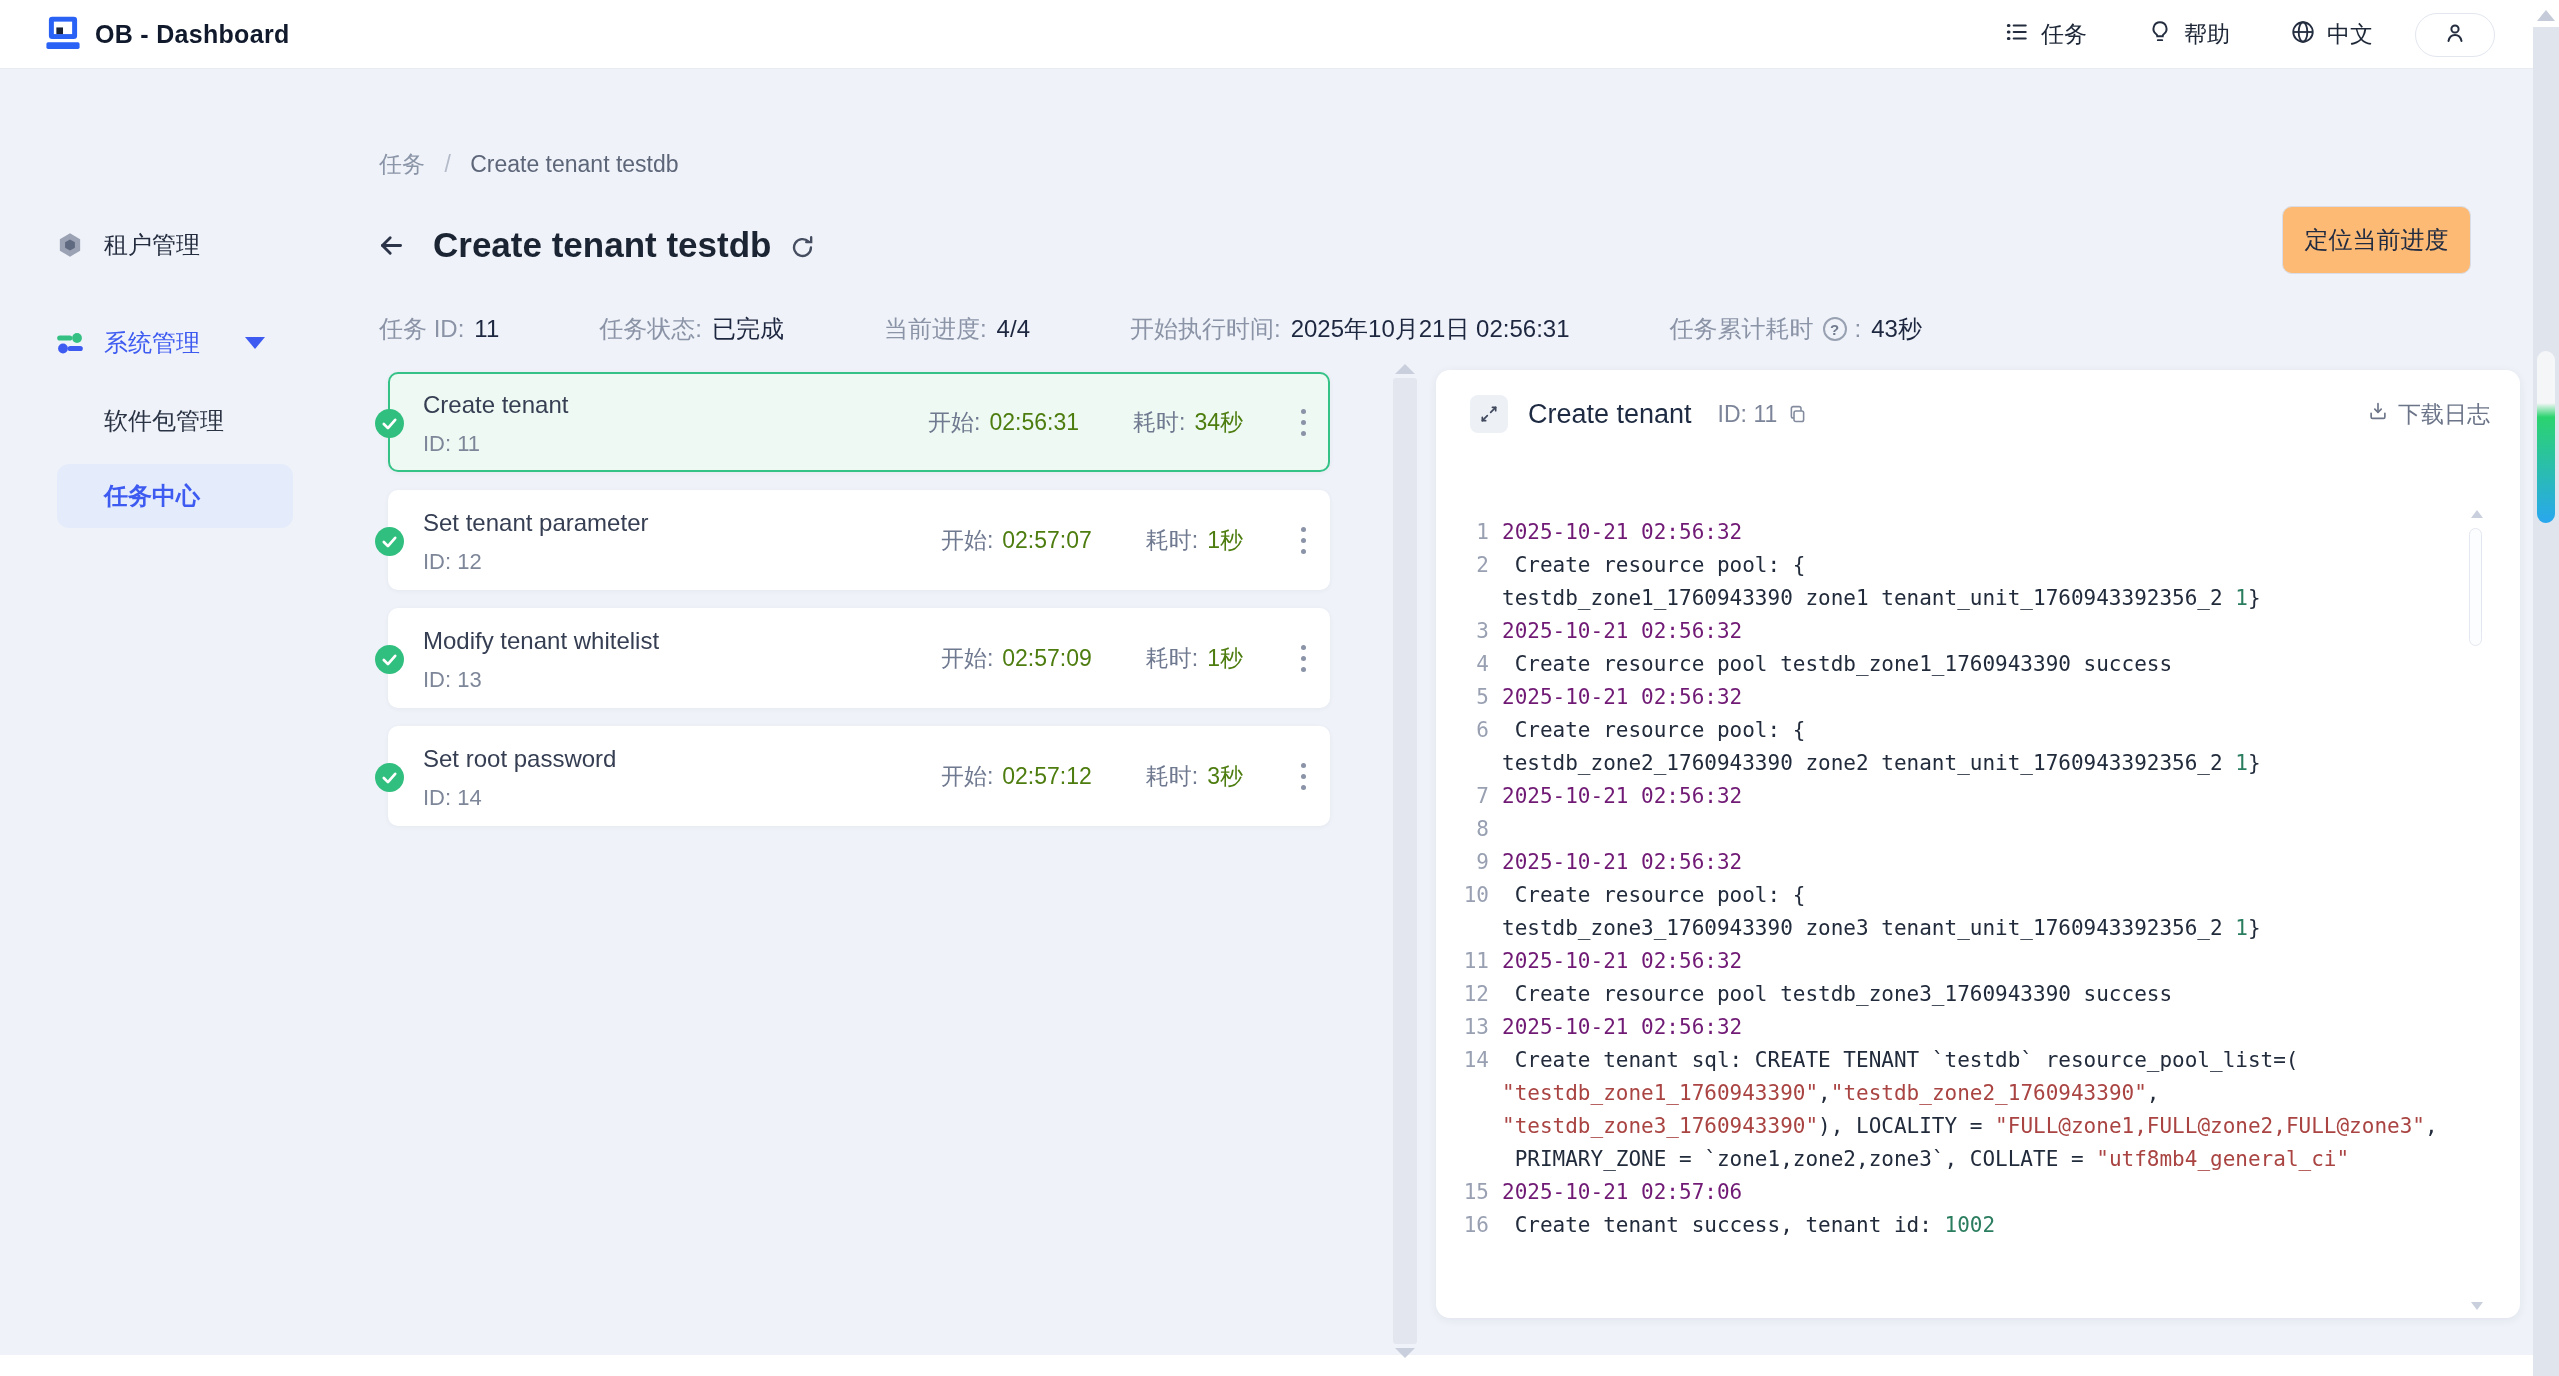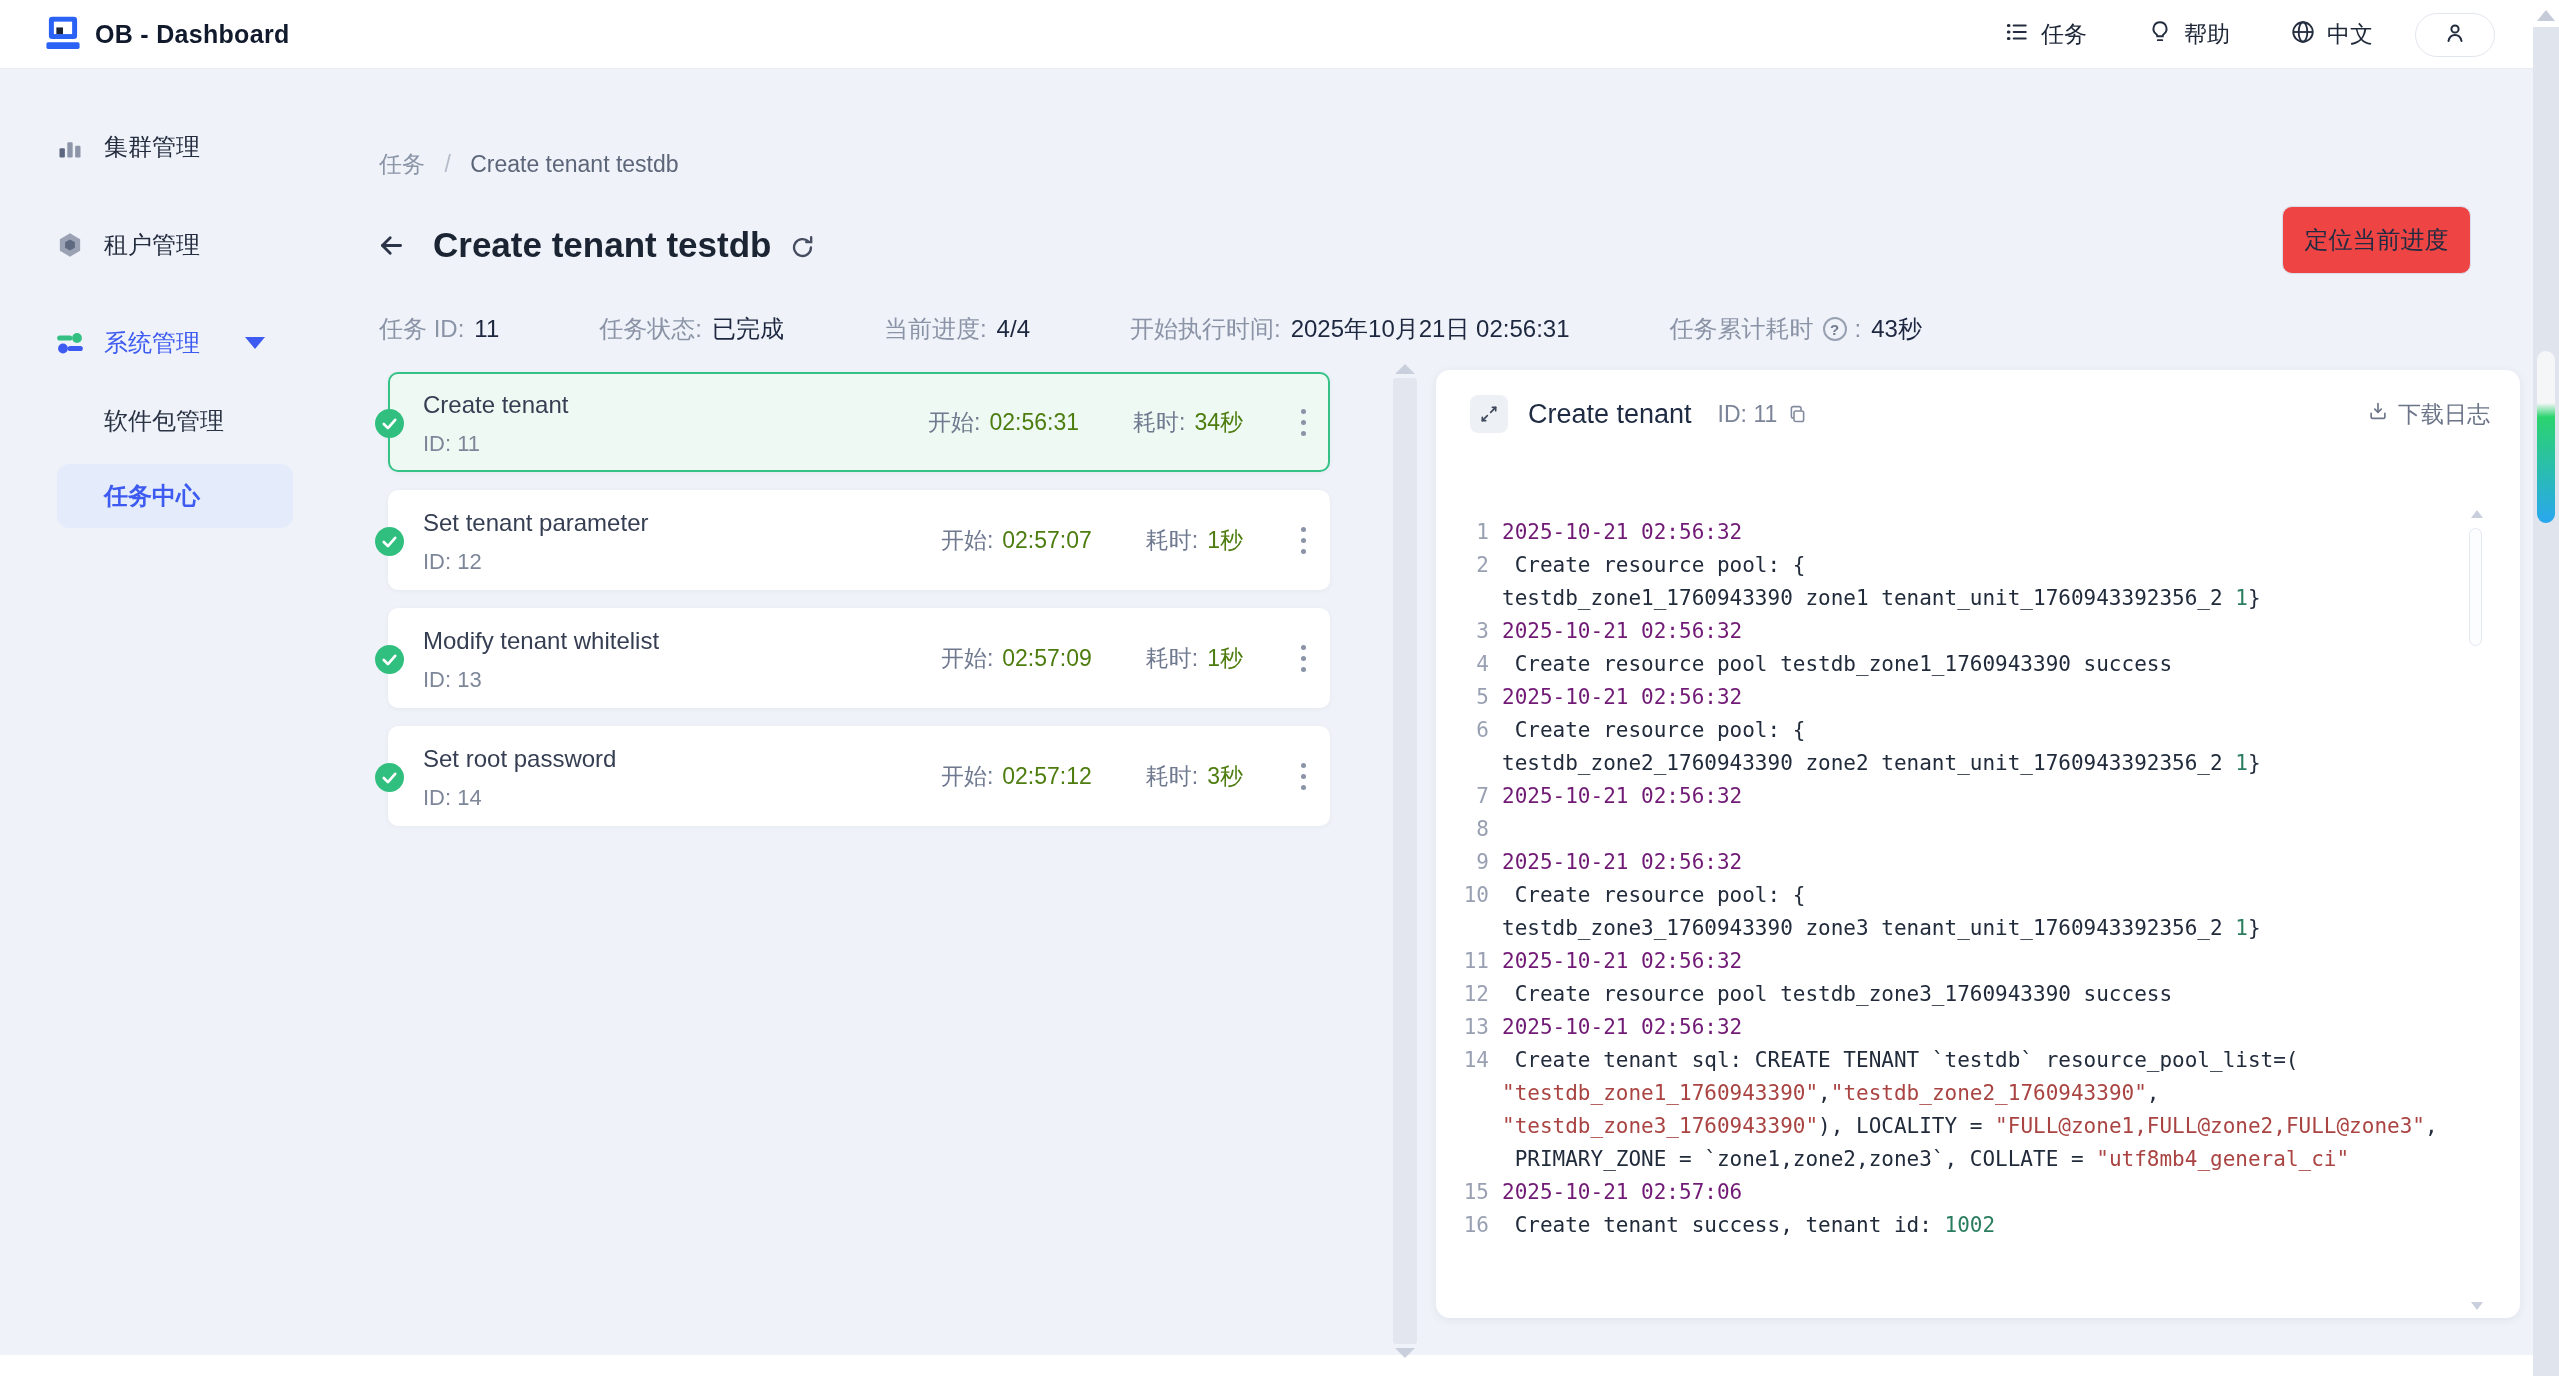--- a/index.html
+++ b/index.html
@@ -31,21 +31,21 @@
   .sub-sel-box .sub-label { margin-left:47px; font-size:24px; font-weight:700; color:#3d5af1; }
 
   
   #breadcrumb { position:absolute; left:379px; top:149px; font-size:23px; color:#8b95a8; }
   #breadcrumb .sep { margin:0 13px; color:#b4bbc9; }
   #breadcrumb .current { color:#5d6679; }
   #title-row { position:absolute; left:376px; top:220px; height:50px; display:flex; align-items:center; }
   .back-btn { display:flex; cursor:pointer; }
   #page-title { margin-left:26px; font-size:35px; font-weight:700; color:#1b2433; }
   .refresh-btn { margin-left:18px; margin-top:5px; display:flex; cursor:pointer; }
-  #locate-btn { position:absolute; left:2282px; top:206px; width:189px; height:68px; background:#ef4444;
+  #locate-btn { position:absolute; left:2282px; top:206px; width:189px; height:68px; background:#fdba74;
                 border:1px solid #d8dde8; border-radius:10px; font-size:24px; color:#202b41;
                 display:flex; align-items:center; justify-content:center; cursor:pointer; }
 
   
   #info-row { position:absolute; left:379px; top:313px; display:flex; align-items:center; gap:100px;
               font-size:24px; color:#8b94a7; white-space:nowrap; }
   .info-group { display:flex; align-items:center; }
   .info-value { color:#1d2740; margin-left:10px; }
   .qmark { display:inline-flex; width:24px; height:24px; border:2px solid #98a1b2; border-radius:50%;
            align-items:center; justify-content:center; margin:0 8px 0 9px; cursor:pointer; }
@@ -157,28 +157,20 @@
       <span>
         <svg width="24" height="24" viewBox="0 0 24 24" fill="none" stroke="#232d3f" stroke-width="2" stroke-linecap="round">
           <circle cx="12" cy="8" r="3.6"></circle>
             <path d="M5.5 20c.8-4 3.4-6 6.5-6s5.7 2 6.5 6"></path>
         </svg>
       </span>
     </div>
   </header>
 
   <nav id="sidebar">
-      <div class="side-item" style="top: 45px;">
-        <span class="s-icon"><svg width="28" height="28" viewBox="0 0 24 24">
-            <rect x="3" y="13" width="4.6" height="8" rx="1" fill="#5d6880"></rect>
-            <rect x="9.7" y="8" width="4.6" height="13" rx="1" fill="#8d96a9"></rect>
-            <rect x="16.4" y="11" width="4.6" height="10" rx="1" fill="#8d96a9"></rect>
-          </svg></span>
-        <span class="s-label">集群管理</span>
-      </div>
       <div class="side-item" style="top: 143px;">
         <span class="s-icon"><svg width="28" height="28" viewBox="0 0 24 24">
             <path fill="#9aa2b4" d="M12 2l8.7 5v10L12 22l-8.7-5V7z"></path>
             <path fill="#5f6980" d="M12 7.2l4.2 2.4v4.8L12 16.8l-4.2-2.4V9.6z"></path>
           </svg></span>
         <span class="s-label">租户管理</span>
       </div>
       <div class="side-item active" style="top: 241px;">
         <span class="s-icon"><svg width="28" height="28" viewBox="0 0 24 24">
             <g fill="#35c083">

